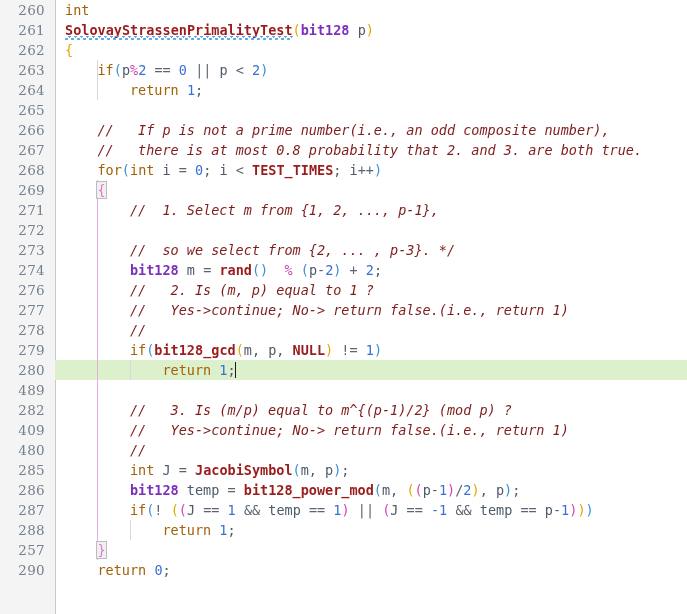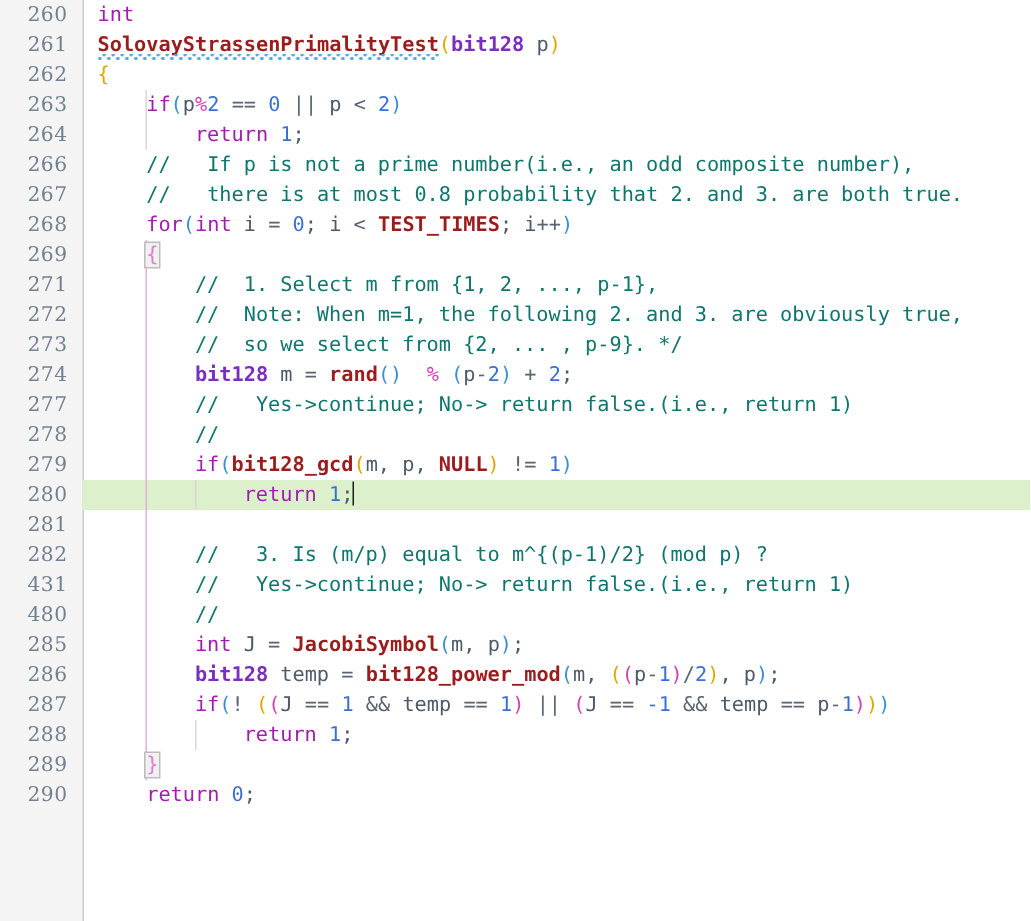--- a/index.html
+++ b/index.html
@@ -75,30 +75,30 @@
   .guide {
     position: absolute;
     width: 1px;
     top: 0;
     height: 20px;
     background: #d8d8d8;
   }
   .guide.pink { background: #e4aedd; }
 
   
-  .kw       { color: #a21caf; }            
+  .kw       { color: #a16207; }            
   .type     { color: #7a2fbd; font-weight: bold; }  
   .fn       { color: #9b1c1c; font-weight: bold; }
   .num      { color: #3b6fd4; }
   .op       { color: #d043b6; }
   .op2      { color: #5a6472; }
   .p0       { color: #3b8fd4; }            
   .p1       { color: #e0a800; }            
   .p2       { color: #d043b6; }            
-  .cmt      { color: #0f766e; }
+  .cmt      { color: #7f1d1d; font-style: italic; }
   .brace    { color: #e0a800; }
   .brace-pink { color: #e07ad0; }
   .plain    { color: #4d5a6a; }
 
   
   .bmatch {
     outline: 1px solid #bdbdbd;
     background: #f0f0f0;
     padding: 0 0px;
   }
@@ -137,36 +137,38 @@
 
 <div id="editor">
   <div class="gutter-bg"></div>
   <div class="gutter-sep"></div>
   <div id="rows">
       <div class="row"><div class="lineno">260</div><div class="code" style="left: 65px;"><span class="kw">int</span></div></div>
       <div class="row"><div class="lineno">261</div><div class="code" style="left: 65px;"><span class="fn squiggle">SolovayStrassenPrimalityTest</span><span class="p1">(</span><span class="type">bit128</span><span class="plain"> p</span><span class="p1">)</span></div></div>
       <div class="row"><div class="lineno">262</div><div class="code" style="left: 65px;"><span class="brace">{</span></div></div>
       <div class="row"><div class="lineno">263</div><div class="guide" style="left: 97.48px;"></div><div class="code" style="left: 97.48px;"><span class="kw">if</span><span class="p0">(</span><span class="plain">p</span><span class="op">%</span><span class="num">2</span><span class="plain"> </span><span class="op2">==</span><span class="plain"> </span><span class="num">0</span><span class="plain"> </span><span class="op2">||</span><span class="plain"> p </span><span class="op2">&lt;</span><span class="plain"> </span><span class="num">2</span><span class="p0">)</span></div></div>
       <div class="row"><div class="lineno">264</div><div class="guide" style="left: 97.48px;"></div><div class="code" style="left: 129.96px;"><span class="kw">return</span><span class="plain"> </span><span class="num">1</span><span class="plain">;</span></div></div>
+      <div class="row"><div class="lineno">265</div><div class="code" style="left: 65px;"></div></div>
       <div class="row"><div class="lineno">266</div><div class="code" style="left: 97.48px;"><span class="cmt">//   If p is not a prime number(i.e., an odd composite number),</span></div></div>
       <div class="row"><div class="lineno">267</div><div class="code" style="left: 97.48px;"><span class="cmt">//   there is at most 0.8 probability that 2. and 3. are both true.</span></div></div>
       <div class="row"><div class="lineno">268</div><div class="code" style="left: 97.48px;"><span class="kw">for</span><span class="p0">(</span><span class="kw">int</span><span class="plain"> i </span><span class="op2">=</span><span class="plain"> </span><span class="num">0</span><span class="plain">; i </span><span class="op2">&lt;</span><span class="plain"> </span><span class="fn">TEST_TIMES</span><span class="plain">; i</span><span class="op2">++</span><span class="p0">)</span></div></div>
       <div class="row"><div class="lineno">269</div><div class="guide pink" style="left: 97.48px;"></div><div class="code" style="left: 97.48px;"><span class="brace-pink bmatch">{</span></div></div>
       <div class="row"><div class="lineno">271</div><div class="guide pink" style="left: 97.48px;"></div><div class="code" style="left: 129.96px;"><span class="cmt">//  1. Select m from {1, 2, ..., p-1},</span></div></div>
-      <div class="row"><div class="lineno">272</div><div class="guide pink" style="left: 97.48px;"></div><div class="code" style="left: 129.96px;"><span class="cmt">//  Note: When m=1, the following 2. and 3. are obviously true,</span></div></div>
-      <div class="row"><div class="lineno">273</div><div class="guide pink" style="left: 97.48px;"></div><div class="code" style="left: 129.96px;"><span class="cmt">//  so we select from {2, ... , p-9}. */</span></div></div>
+      <div class="row"><div class="lineno">272</div><div class="guide pink" style="left: 97.48px;"></div></div>
+      <div class="row"><div class="lineno">273</div><div class="guide pink" style="left: 97.48px;"></div><div class="code" style="left: 129.96px;"><span class="cmt">//  so we select from {2, ... , p-3}. */</span></div></div>
       <div class="row"><div class="lineno">274</div><div class="guide pink" style="left: 97.48px;"></div><div class="code" style="left: 129.96px;"><span class="type">bit128</span><span class="plain"> m </span><span class="op2">=</span><span class="plain"> </span><span class="fn">rand</span><span class="p0">()</span><span class="plain">  </span><span class="op">%</span><span class="plain"> </span><span class="p0">(</span><span class="plain">p</span><span class="op2">-</span><span class="num">2</span><span class="p0">)</span><span class="plain"> </span><span class="op2">+</span><span class="plain"> </span><span class="num">2</span><span class="plain">;</span></div></div>
+      <div class="row"><div class="lineno">276</div><div class="guide pink" style="left: 97.48px;"></div><div class="code" style="left: 129.96px;"><span class="cmt">//   2. Is (m, p) equal to 1 ?</span></div></div>
       <div class="row"><div class="lineno">277</div><div class="guide pink" style="left: 97.48px;"></div><div class="code" style="left: 129.96px;"><span class="cmt">//   Yes-&gt;continue; No-&gt; return false.(i.e., return 1)</span></div></div>
       <div class="row"><div class="lineno">278</div><div class="guide pink" style="left: 97.48px;"></div><div class="code" style="left: 129.96px;"><span class="cmt">//</span></div></div>
       <div class="row"><div class="lineno">279</div><div class="guide pink" style="left: 97.48px;"></div><div class="code" style="left: 129.96px;"><span class="kw">if</span><span class="p0">(</span><span class="fn">bit128_gcd</span><span class="p1">(</span><span class="plain">m, p, </span><span class="fn">NULL</span><span class="p1">)</span><span class="plain"> </span><span class="op2">!=</span><span class="plain"> </span><span class="num">1</span><span class="p0">)</span></div></div>
       <div class="row current"><div class="code-bg"></div><div class="lineno">280</div><div class="guide pink" style="left: 97.48px;"></div><div class="guide" style="left: 129.96px;"></div><div class="code" style="left: 162.44px;"><span class="kw">return</span><span class="plain"> </span><span class="num">1</span><span class="plain">;</span><span class="caret"></span></div></div>
-      <div class="row"><div class="lineno">281</div><div class="guide pink" style="left: 97.48px;"></div><div class="code" style="left: 65px;"></div></div>
+      <div class="row"><div class="lineno">489</div><div class="guide pink" style="left: 97.48px;"></div><div class="code" style="left: 65px;"></div></div>
       <div class="row"><div class="lineno">282</div><div class="guide pink" style="left: 97.48px;"></div><div class="code" style="left: 129.96px;"><span class="cmt">//   3. Is (m/p) equal to m^{(p-1)/2} (mod p) ?</span></div></div>
-      <div class="row"><div class="lineno">431</div><div class="guide pink" style="left: 97.48px;"></div><div class="code" style="left: 129.96px;"><span class="cmt">//   Yes-&gt;continue; No-&gt; return false.(i.e., return 1)</span></div></div>
+      <div class="row"><div class="lineno">409</div><div class="guide pink" style="left: 97.48px;"></div><div class="code" style="left: 129.96px;"><span class="cmt">//   Yes-&gt;continue; No-&gt; return false.(i.e., return 1)</span></div></div>
       <div class="row"><div class="lineno">480</div><div class="guide pink" style="left: 97.48px;"></div><div class="code" style="left: 129.96px;"><span class="cmt">//</span></div></div>
       <div class="row"><div class="lineno">285</div><div class="guide pink" style="left: 97.48px;"></div><div class="code" style="left: 129.96px;"><span class="kw">int</span><span class="plain"> J </span><span class="op2">=</span><span class="plain"> </span><span class="fn">JacobiSymbol</span><span class="p0">(</span><span class="plain">m, p</span><span class="p0">)</span><span class="plain">;</span></div></div>
       <div class="row"><div class="lineno">286</div><div class="guide pink" style="left: 97.48px;"></div><div class="code" style="left: 129.96px;"><span class="type">bit128</span><span class="plain"> temp </span><span class="op2">=</span><span class="plain"> </span><span class="fn">bit128_power_mod</span><span class="p0">(</span><span class="plain">m, </span><span class="p1">(</span><span class="p2">(</span><span class="plain">p</span><span class="op2">-</span><span class="num">1</span><span class="p2">)</span><span class="op2">/</span><span class="num">2</span><span class="p1">)</span><span class="plain">, p</span><span class="p0">)</span><span class="plain">;</span></div></div>
       <div class="row"><div class="lineno">287</div><div class="guide pink" style="left: 97.48px;"></div><div class="code" style="left: 129.96px;"><span class="kw">if</span><span class="p0">(</span><span class="op2">!</span><span class="plain"> </span><span class="p1">(</span><span class="p2">(</span><span class="plain">J </span><span class="op2">==</span><span class="plain"> </span><span class="num">1</span><span class="plain"> </span><span class="op2">&amp;&amp;</span><span class="plain"> temp </span><span class="op2">==</span><span class="plain"> </span><span class="num">1</span><span class="p2">)</span><span class="plain"> </span><span class="op2">||</span><span class="plain"> </span><span class="p2">(</span><span class="plain">J </span><span class="op2">==</span><span class="plain"> </span><span class="num">-1</span><span class="plain"> </span><span class="op2">&amp;&amp;</span><span class="plain"> temp </span><span class="op2">==</span><span class="plain"> p</span><span class="op2">-</span><span class="num">1</span><span class="p2">)</span><span class="p1">)</span><span class="p0">)</span></div></div>
       <div class="row"><div class="lineno">288</div><div class="guide pink" style="left: 97.48px;"></div><div class="guide" style="left: 129.96px;"></div><div class="code" style="left: 162.44px;"><span class="kw">return</span><span class="plain"> </span><span class="num">1</span><span class="plain">;</span></div></div>
-      <div class="row"><div class="lineno">289</div><div class="guide pink" style="left: 97.48px;"></div><div class="code" style="left: 97.48px;"><span class="brace-pink bmatch">}</span></div></div>
+      <div class="row"><div class="lineno">257</div><div class="guide pink" style="left: 97.48px;"></div><div class="code" style="left: 97.48px;"><span class="brace-pink bmatch">}</span></div></div>
       <div class="row"><div class="lineno">290</div><div class="code" style="left: 97.48px;"><span class="kw">return</span><span class="plain"> </span><span class="num">0</span><span class="plain">;</span></div></div>
     </div>
 </div>
 
 </body></html>

